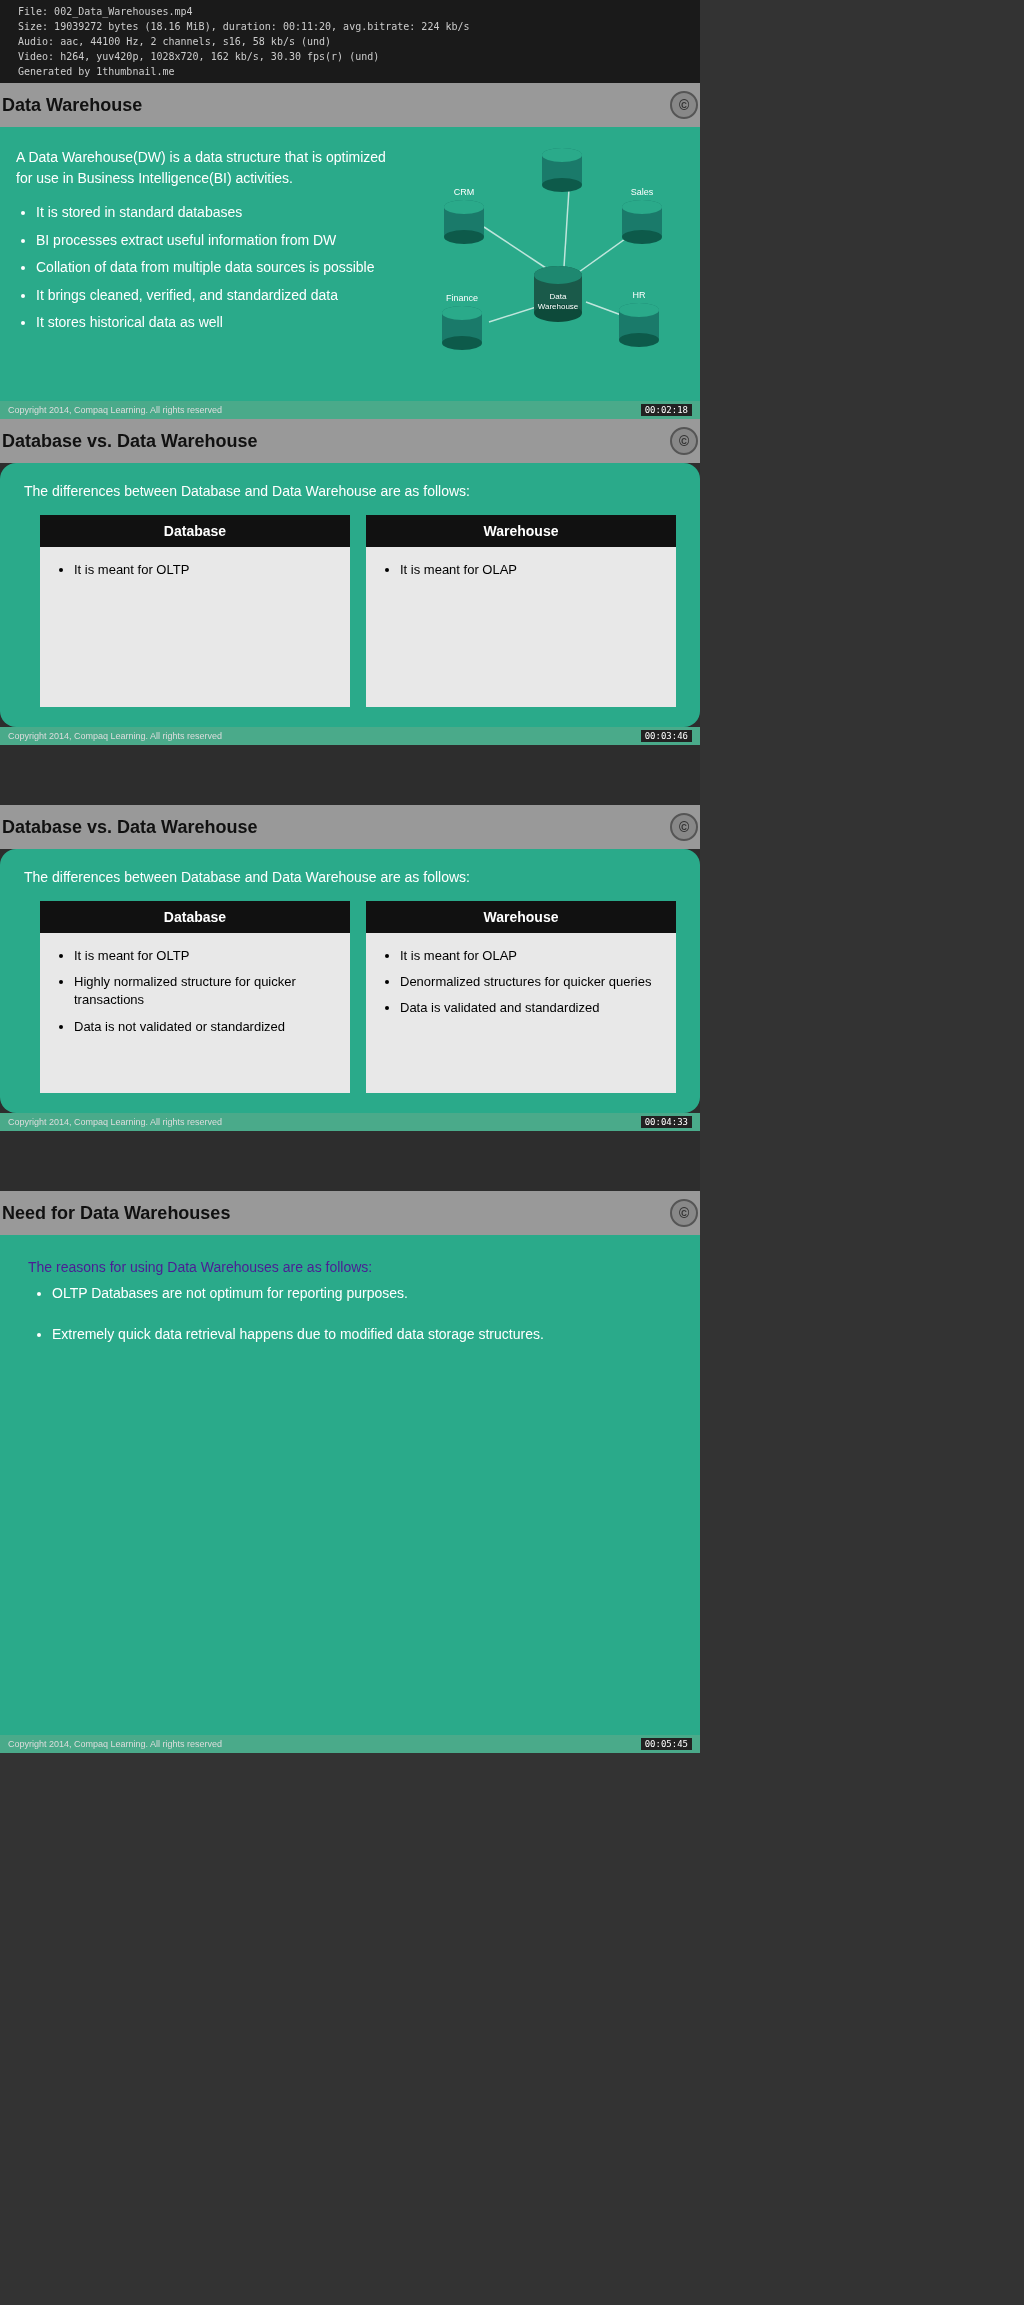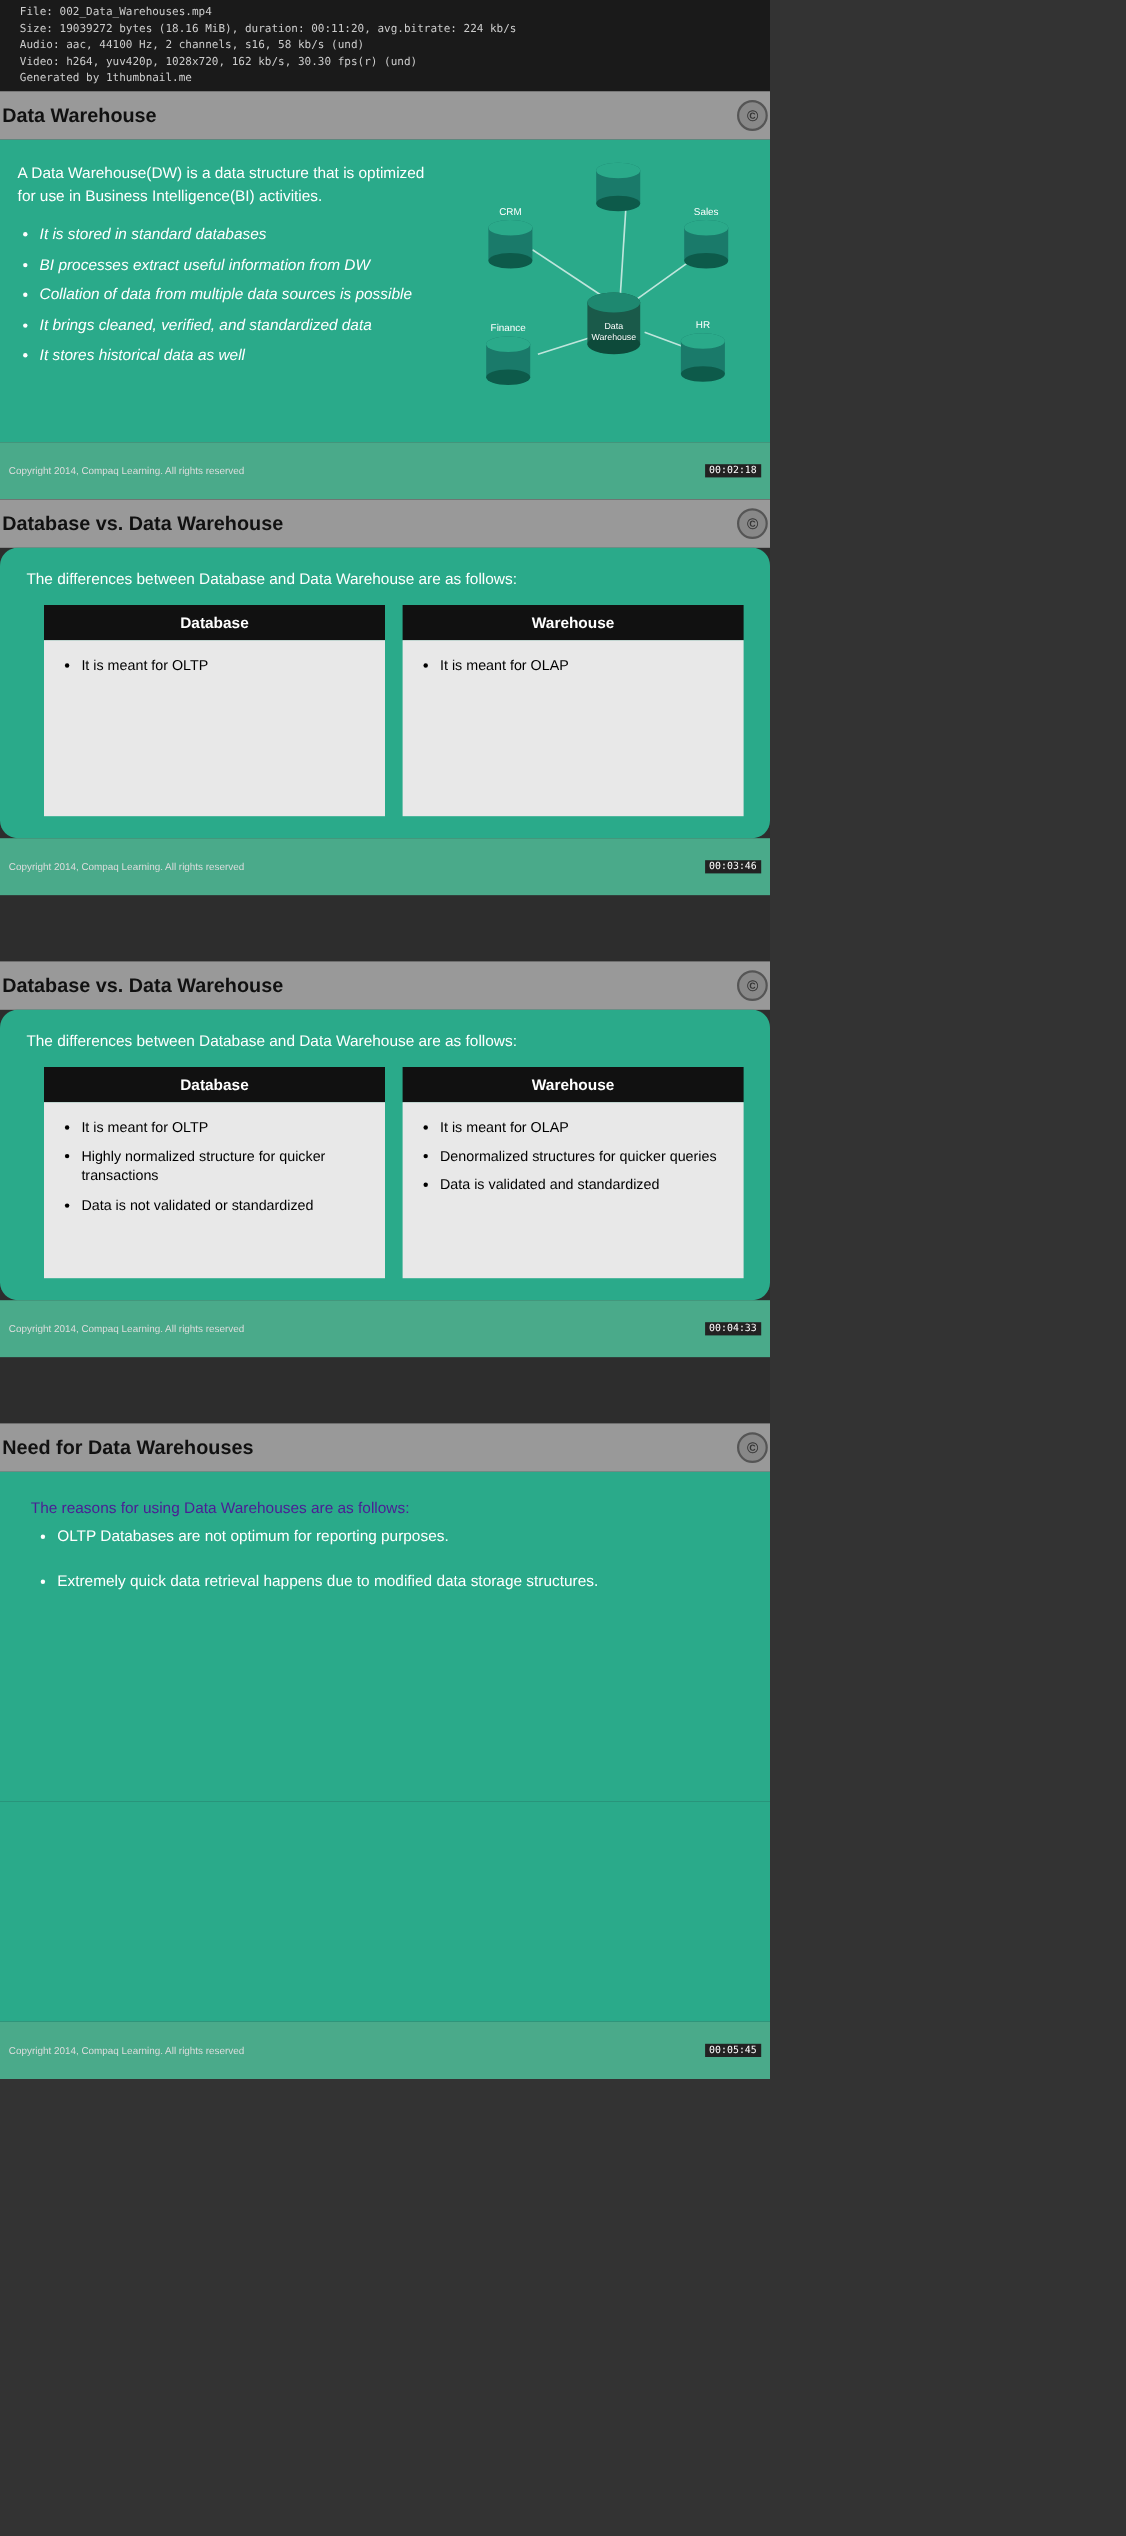--- a/index.html
+++ b/index.html
@@ -62,21 +62,20 @@
 
     .slide-content ul {
       margin-left: 20px;
       margin-bottom: 10px;
     }
 
     .slide-content ul li {
       font-size: 14px;
       margin-bottom: 8px;
       line-height: 1.4;
-      font-style: italic;
     }
 
     .intro-layout {
       display: flex;
       gap: 10px;
     }
 
     .intro-text {
       flex: 1;
     }
@@ -88,21 +87,21 @@
     }
 
     
     .diagram-svg {
       width: 100%;
     }
 
     .copyright-bar {
       background: #4aaa8a;
       text-align: right;
-      padding: 20px 8px;
+      padding: 3px 8px;
       font-size: 9px;
       color: #ddd;
       display: flex;
       justify-content: space-between;
       align-items: center;
       gap: 48px;
     }
 
     .timestamp {
       background: #222;

